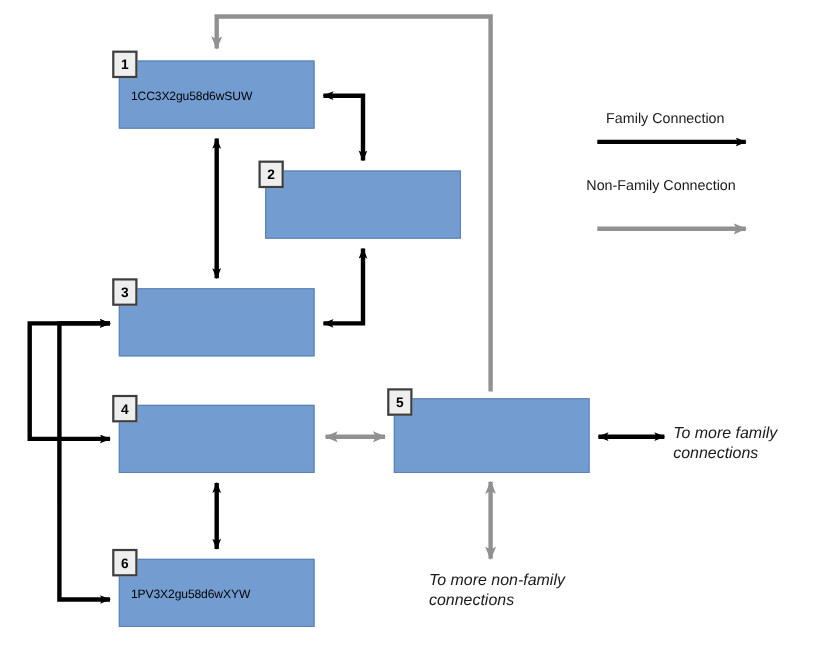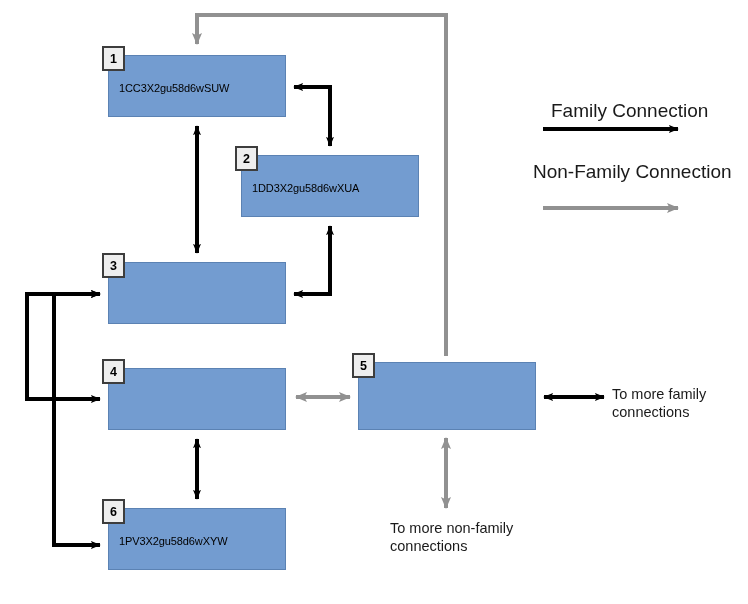--- a/index.html
+++ b/index.html
@@ -56,24 +56,25 @@
     align-items: center;
     justify-content: center;
     box-sizing: border-box;
   }
   .caption {
     position: absolute;
     font-size: 14.5px;
     color: #1a1a1a;
     line-height: 18px;
     white-space: pre-line;
+    font-style: italic;
   }
   .legend-text {
     position: absolute;
-    font-size: 19px;
+    font-size: 13px;
     color: #1a1a1a;
     white-space: nowrap;
   }
 </style>
 </head>
 <body>
 
 <div id="canvas">
 
   <svg id="edges" viewBox="0 0 748 604" xmlns="http://www.w3.org/2000/svg">
@@ -140,21 +141,20 @@
     </g>
   </svg>
 
   <div class="node" style="left:108px; top:55px; width:178px; height:62px;">
     <div class="node-badge">1</div>
     <div class="node-label">1CC3X2gu58d6wSUW</div>
   </div>
 
   <div class="node" style="left:241px; top:155px; width:178px; height:62px;">
     <div class="node-badge">2</div>
-    <div class="node-label">1DD3X2gu58d6wXUA</div>
   </div>
 
   <div class="node" style="left:108px; top:262px; width:178px; height:62px;">
     <div class="node-badge">3</div>
   </div>
 
   <div class="node" style="left:108px; top:368px; width:178px; height:62px;">
     <div class="node-badge">4</div>
   </div>
 

